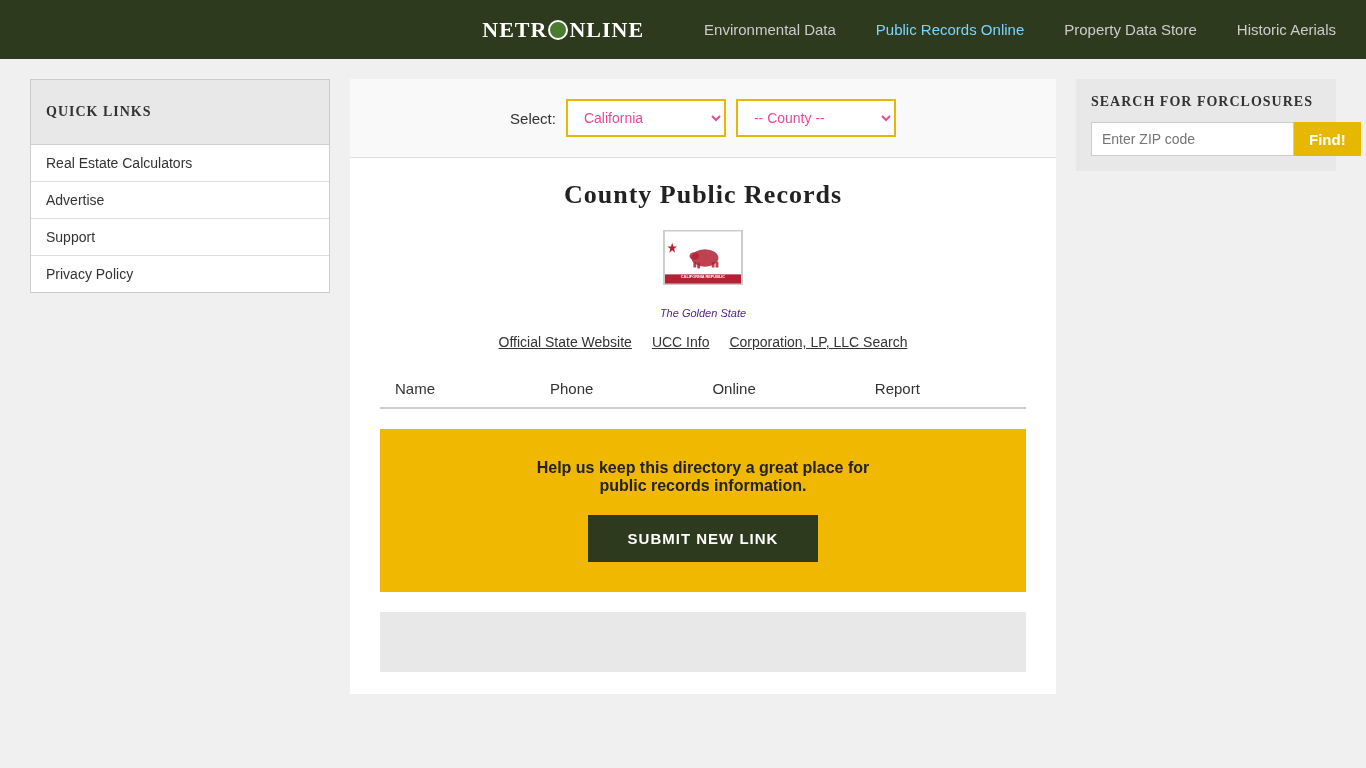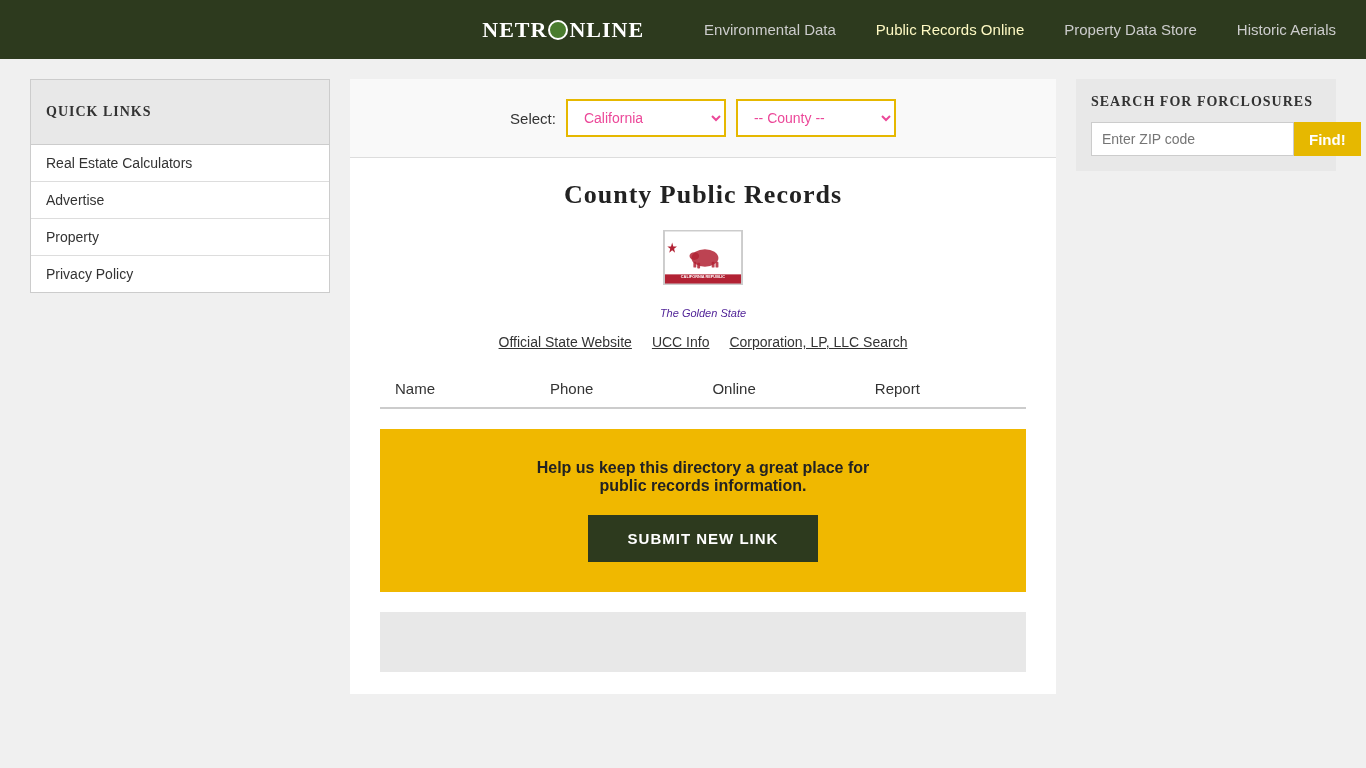--- a/index.html
+++ b/index.html
@@ -29,21 +29,21 @@
       align-items: center;
     }
     .nav-item {
       color: #ccc;
       font-size: 15px;
       cursor: pointer;
       text-decoration: none;
       font-family: Arial, sans-serif;
     }
     .nav-item.active {
-      color: #fef9c3;
+      color: #7dd3fc;
     }
 
     
     .main-layout {
       display: flex;
       padding: 20px 30px;
       gap: 20px;
       max-width: 1366px;
       margin: 0 auto;
     }
@@ -254,21 +254,21 @@
   </nav>
 </header>
 
 <div class="main-layout">
 
   <aside class="sidebar">
     <div class="quick-links-header">Quick Links</div>
     <div class="quick-links-list">
       <a class="link-item">Real Estate Calculators</a>
       <a class="link-item">Advertise</a>
-      <a class="link-item">Property</a>
+      <a class="link-item">Support</a>
       <a class="link-item">Privacy Policy</a>
     </div>
   </aside>
 
   <main class="content">
 
     <div class="select-bar">
       <span class="select-label">Select:</span>
       <select class="state-select">
         <option>California</option>

